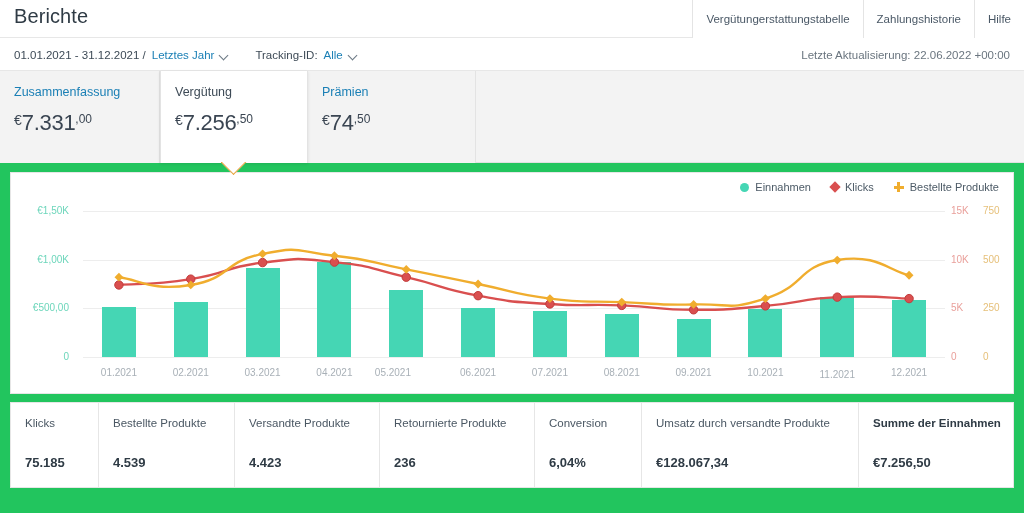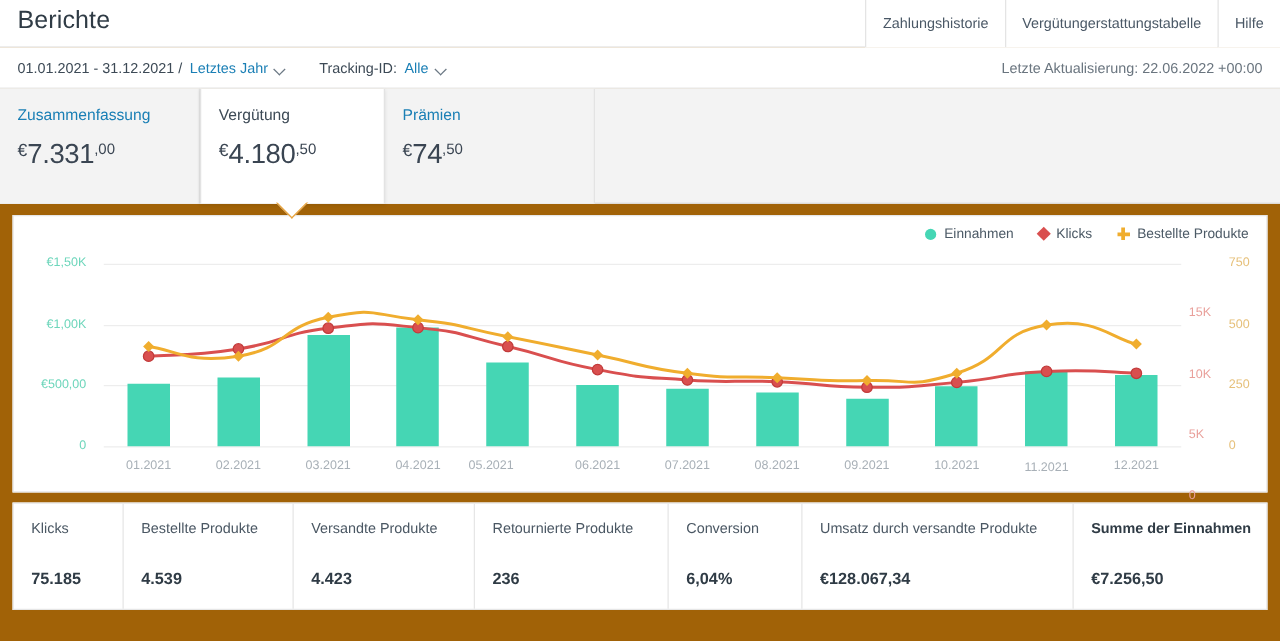--- a/index.html
+++ b/index.html
@@ -3,21 +3,21 @@
 <meta charset="utf-8">
 <style>
   * { box-sizing: border-box; margin: 0; padding: 0; }
   html, body {
     width: 1024px; height: 513px;
     background: #ffffff;
     font-family: "Liberation Sans", sans-serif;
     color: #232f3e;
     overflow: hidden;
   }
-  .page { position: relative; width: 1024px; height: 513px; background: #a16207; }
+  .page { position: relative; width: 1024px; height: 513px; background: #22c55e; }
 
   
   .header {
     position: relative; height: 38px; background: #ffffff;
     border-bottom: 1px solid #e7e7e7;
   }
   .page-title {
     position: absolute; left: 14px; top: 5px;
     font-size: 20px; font-weight: 400; color: #2f3b45; letter-spacing: .1px;
   }
@@ -113,21 +113,21 @@
     content: ""; position: absolute; background: #f0ad2e;
   }
   .lg-cross::before { left: 0; top: 3.5px; width: 10px; height: 3px; }
   .lg-cross::after { left: 3.5px; top: 0; width: 3px; height: 10px; }
 
   .plot { position: absolute; left: 0; top: 30px; right: 0; bottom: 0; }
   .axis-label {
     position: absolute; font-size: 10px; text-align: right; white-space: nowrap;
   }
   .ax-left { color: #6dd6bb; }
-  .ax-r1 { color: #e9a09b; margin-top: 40px; }
+  .ax-r1 { color: #e9a09b; }
   .ax-r2 { color: #e6c07a; }
   .xlab {
     position: absolute; font-size: 10px; color: #a8b0b7;
     text-align: center; white-space: nowrap;
   }
   .gridline { position: absolute; height: 1px; background: #ededed; }
   .bar { position: absolute; background: #45d6b4; }
 
   
   .metrics {
@@ -145,22 +145,22 @@
   .m-val { font-size: 13px; font-weight: bold; color: #2f3b45; white-space: nowrap; }
 </style>
 </head>
 <body>
 
 <div class="page">
 
   <div class="header">
     <div class="page-title">Berichte</div>
     <div class="topnav" id="topnav">
+        <a href="#">Vergütungerstattungstabelle</a>
         <a href="#">Zahlungshistorie</a>
-        <a href="#">Vergütungerstattungstabelle</a>
         <a href="#">Hilfe</a>
       </div>
   </div>
 
   <div class="filterbar">
     <div class="filter-left">
       <span class="filter-static">01.01.2021 - 31.12.2021 /</span>
       <span class="filter-link">Letztes Jahr</span>
       <span class="caret"></span>
       <span class="filter-gap"></span>
@@ -171,21 +171,21 @@
     <div class="filter-right">Letzte Aktualisierung: 22.06.2022 +00:00</div>
   </div>
 
   <div class="tabs" id="tabs">
       <div class="tab w1">
         <div class="tab-label">Zusammenfassung</div>
         <div class="tab-value"><span class="cur">€</span><span class="main">7.331</span><span class="dec">,00</span></div>
       </div>
       <div class="tab w2 active">
         <div class="tab-label">Vergütung</div>
-        <div class="tab-value"><span class="cur">€</span><span class="main">4.180</span><span class="dec">,50</span></div>
+        <div class="tab-value"><span class="cur">€</span><span class="main">7.256</span><span class="dec">,50</span></div>
         <div class="tab-pointer"></div>
       </div>
       <div class="tab w3">
         <div class="tab-label">Prämien</div>
         <div class="tab-value"><span class="cur">€</span><span class="main">74</span><span class="dec">,50</span></div>
       </div>
     </div>
 
   <div class="chart-card">
     <div class="legend">

